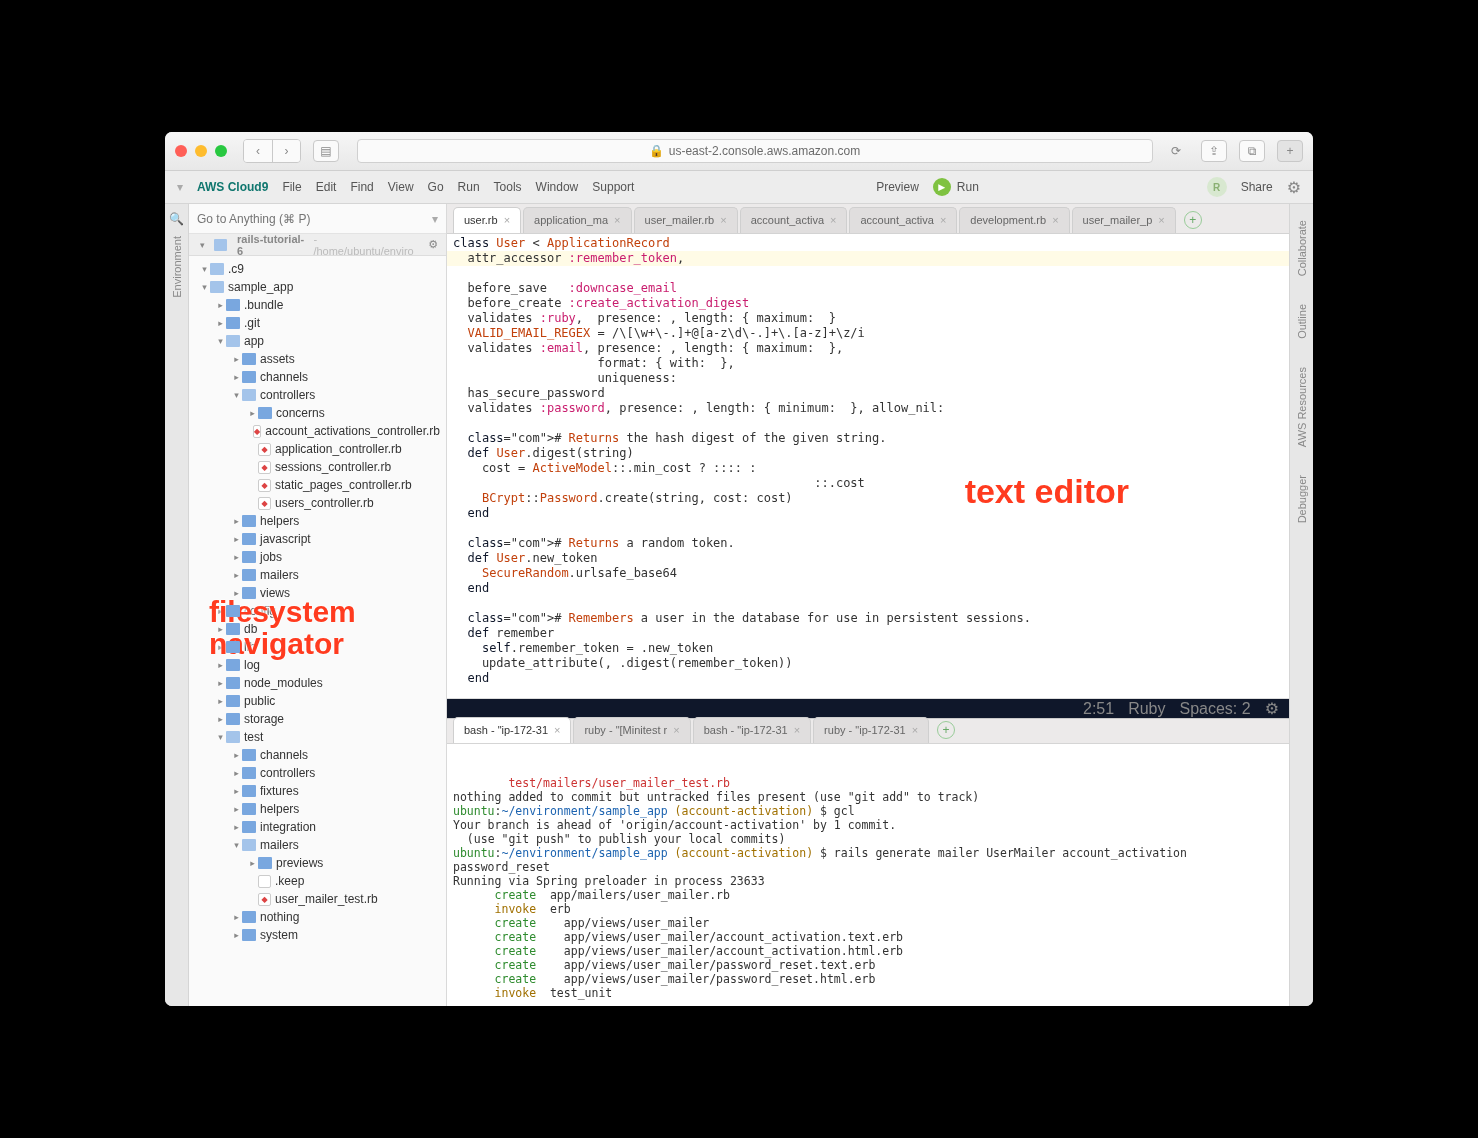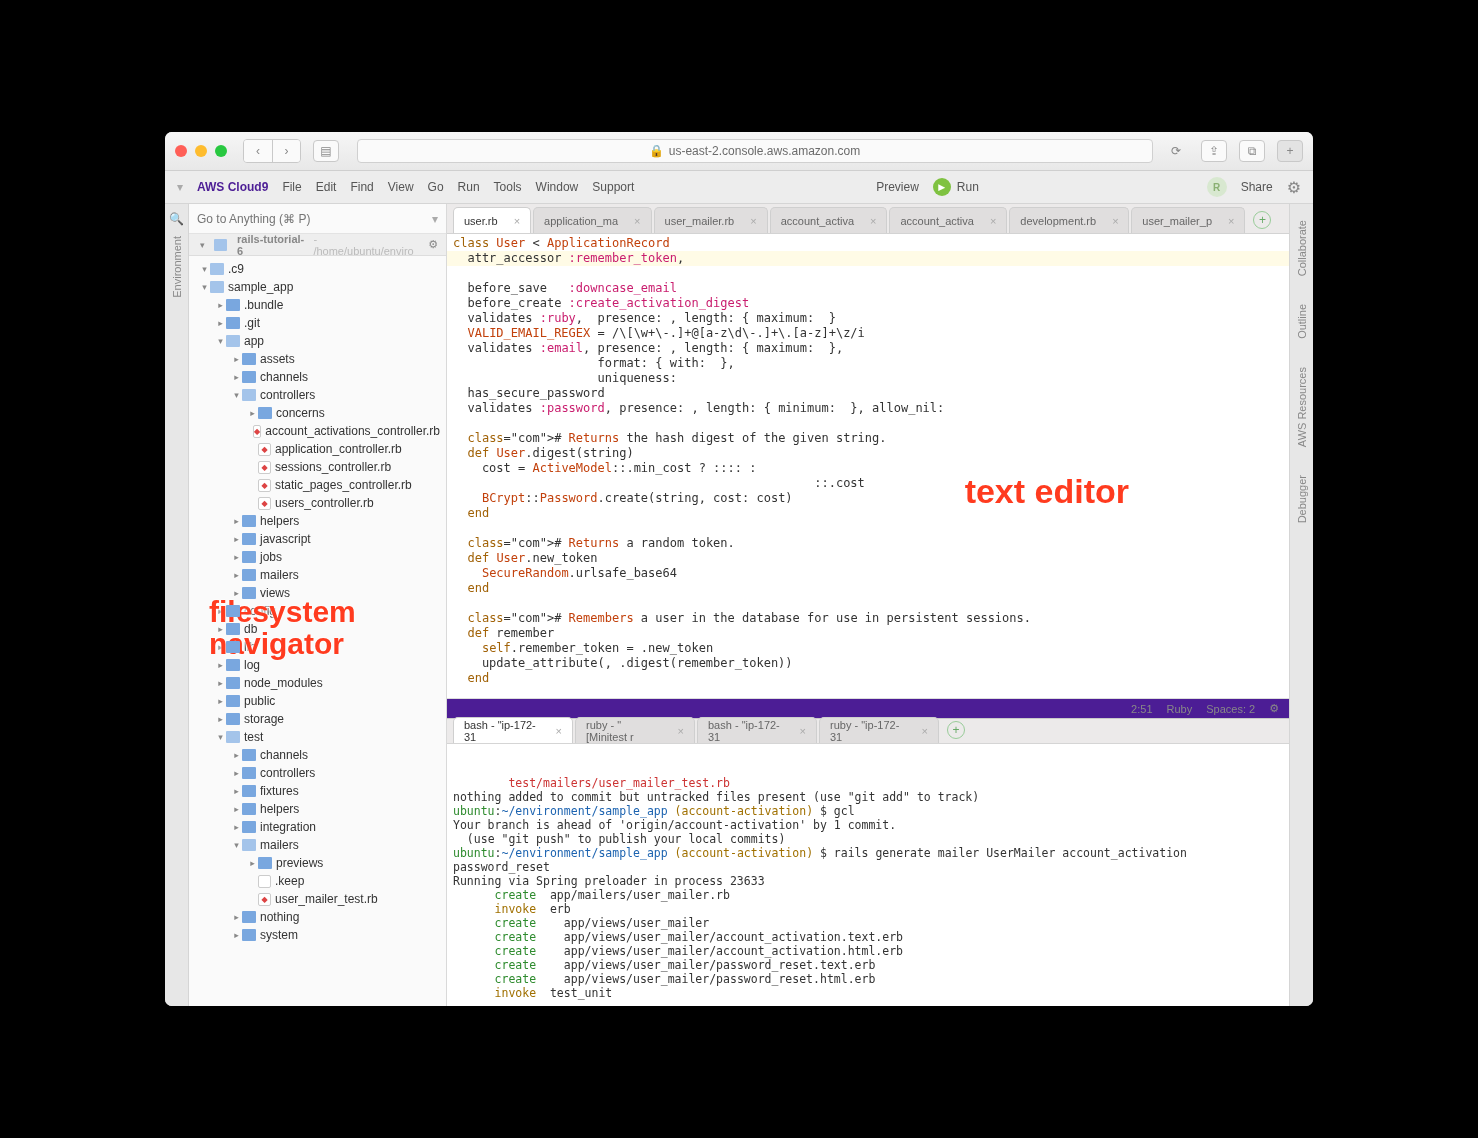--- a/index.html
+++ b/index.html
@@ -8,51 +8,51 @@
 .title-bar { height:39px; background:linear-gradient(#f6f6f6,#e8e8e8); border-bottom:1px solid #cfcfcf; display:flex; align-items:center; padding:0 10px; gap:8px; }
 .traffic { display:flex; gap:8px; margin-right:8px;}
 .dot { width:12px; height:12px; border-radius:50%; }
 .r{background:#ff5f57}.y{background:#febc2e}.g{background:#28c840}
 .nav-btns { display:flex; border:1px solid #c9c9c9; border-radius:4px; overflow:hidden; }
 .nav-btns span { width:28px; height:22px; display:flex; align-items:center; justify-content:center; color:#888; background:#fafafa; }
 .nav-btns span+span{border-left:1px solid #c9c9c9}
 .addr { flex:1; background:#fafafa; border:1px solid #d0d0d0; border-radius:4px; height:24px; display:flex; align-items:center; justify-content:center; font-size:12px; color:#6b6b6b; gap:4px; margin:0 10px;}
 .tb-ico{width:26px;height:22px;border:1px solid #c9c9c9;border-radius:4px;display:flex;align-items:center;justify-content:center;color:#888;background:#fafafa;margin-left:4px}
 .menu-bar { height:33px; background:#ededed; border-bottom:1px solid #d5d5d5; display:flex; align-items:center; padding:0 12px; gap:14px; font-size:12px; color:#555;}
-.menu-bar .brand{font-weight:600;color:#4c1d95}
+.menu-bar .brand{font-weight:600;color:#0f766e}
 .menu-bar .spacer{flex:1}
 .menu-bar .run-btn{display:flex;align-items:center;gap:6px}
 .menu-bar .play{width:18px;height:18px;border-radius:50%;background:#7fc241;display:flex;align-items:center;justify-content:center;color:#fff;font-size:9px}
 .avatar{width:20px;height:20px;border-radius:50%;background:#d8e8d0;color:#8ab073;display:flex;align-items:center;justify-content:center;font-size:10px;font-weight:600}
 .gear{color:#888;font-size:16px}
 .body { flex:1; display:flex; overflow:hidden; }
 .left-rail { width:24px; background:#e7e7e7; border-right:1px solid #d5d5d5; display:flex; flex-direction:column; align-items:center; padding-top:8px; color:#888; font-size:12px}
 .vlabel{writing-mode:vertical-rl;transform:rotate(180deg);font-size:11px;color:#888;margin-top:10px}
 .sidebar { width:258px; background:#fafafa; border-right:1px solid #d9d9d9; display:flex; flex-direction:column; }
 .search-row{height:30px;display:flex;align-items:center;padding:0 8px;border-bottom:1px solid #e3e3e3;color:#aaa;gap:20px}
 .search-row input{border:none;background:transparent;flex:1;font-size:12px;color:#888;outline:none}
 .tree{flex:1;overflow:auto;font-size:12px;padding:4px 0;position:relative}
 .tree-row{display:flex;align-items:center;height:18px;padding-right:6px;white-space:nowrap;color:#333}
 .tw{display:inline-block;width:11px;text-align:center;color:#888;font-size:9px}
 .fold{width:14px;height:12px;background:#79a7df;border-radius:1px;margin-right:4px;position:relative}
 .fold.open{background:#a4c4ea}
 .fico{width:13px;height:13px;border-radius:2px;background:#fff;border:1px solid #ccc;margin-right:4px;display:inline-flex;align-items:center;justify-content:center;font-size:8px;color:#d44}
 .path-crumb{height:22px;background:#eee;border-bottom:1px solid #ddd;font-size:11px;color:#888;display:flex;align-items:center;padding:0 8px;gap:6px}
 .main { flex:1; display:flex; flex-direction:column; overflow:hidden; }
 .tabs { height:30px; background:#eceaea; border-bottom:1px solid #d3d3d3; display:flex; align-items:flex-end; padding-left:6px; gap:2px;}
-.tab{height:26px;background:#e0dede;border:1px solid #cfcfcf;border-bottom:none;border-radius:5px 5px 0 0;display:flex;align-items:center;padding:7px 10px;font-size:11px;color:#666;gap:16px;max-width:120px;overflow:hidden}
+.tab{height:26px;background:#e0dede;border:1px solid #cfcfcf;border-bottom:none;border-radius:5px 5px 0 0;display:flex;align-items:flex-end;padding:7px 10px;font-size:11px;color:#666;gap:6px;max-width:120px;overflow:hidden}
 .tab.active{background:#fff;color:#333;font-weight:500}
 .tab .x{color:#aaa;font-size:11px}
 .plus-tab{width:18px;height:18px;border-radius:50%;border:1px solid #9c9;color:#6a6;display:flex;align-items:center;justify-content:center;margin:0 6px 4px}
 .editor { flex:1; display:flex; background:#fff; font-family:Menlo,Monaco,monospace; font-size:12px; overflow:hidden; position:relative;}
 .gutter{background:#f5f5f5;border-right:1px solid #e8e8e8;color:#b8b8b8;text-align:right;padding:2px 8px 2px 14px;line-height:15px;user-select:none}
 .code{flex:1;padding:2px 0 2px 6px;line-height:15px;white-space:pre;overflow:auto;color:#333}
 .hl-line{background:#fffbe6;display:block;margin-left:-6px;padding-left:6px}
-.k{color:#a16207}.s{color:#c33}.sym{color:#c91d6e}.const{color:#c2410c}
-.status{height:20px;background:#4c1d95;border-top:1px solid #ddd;display:flex;align-items:center;justify-content:flex-end;padding:0 10px;font-size:11px;color:#888;gap:14px}
+.k{color:#0f172a}.s{color:#c33}.sym{color:#c91d6e}.const{color:#c2410c}
+.status{height:20px;background:#0f172a;border-top:1px solid #ddd;display:flex;align-items:center;justify-content:flex-end;padding:0 10px;font-size:16px;color:#888;gap:14px}
 .term-wrap{height:288px;border-top:1px solid #c9c9c9;display:flex;flex-direction:column;background:#fff}
 .term-tabs{height:25px;background:#eceaea;border-bottom:1px solid #d5d5d5;display:flex;align-items:flex-end;padding-left:6px;gap:2px}
 .term{flex:1;background:#fff;font-family:Menlo,Monaco,monospace;font-size:11.5px;line-height:14px;padding:4px 6px;overflow:auto;white-space:pre-wrap;color:#333;position:relative}
 .tg{color:#2e8b2e;font-weight:400}.ty{color:#a07000}.tp{color:#1c63b0}
 .right-rail{width:24px;background:#e7e7e7;border-left:1px solid #d5d5d5;display:flex;flex-direction:column;align-items:center;padding-top:6px;color:#888;gap:18px}
 .annot{position:absolute;font-family:Arial,sans-serif;font-weight:800;color:#ff3b1f;text-shadow:0 0 3px #fff,0 0 3px #fff;pointer-events:none;line-height:1.05}
 .a1{left:20px;top:340px;font-size:30px}
 .a2{right:160px;top:240px;font-size:34px}
 .a3{left:360px;top:100px;font-size:30px}
 </style>

